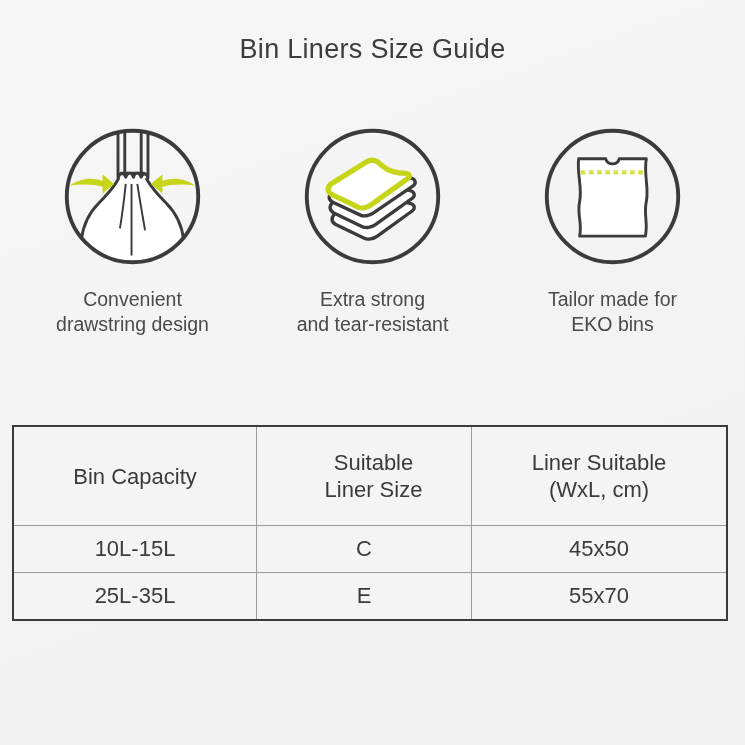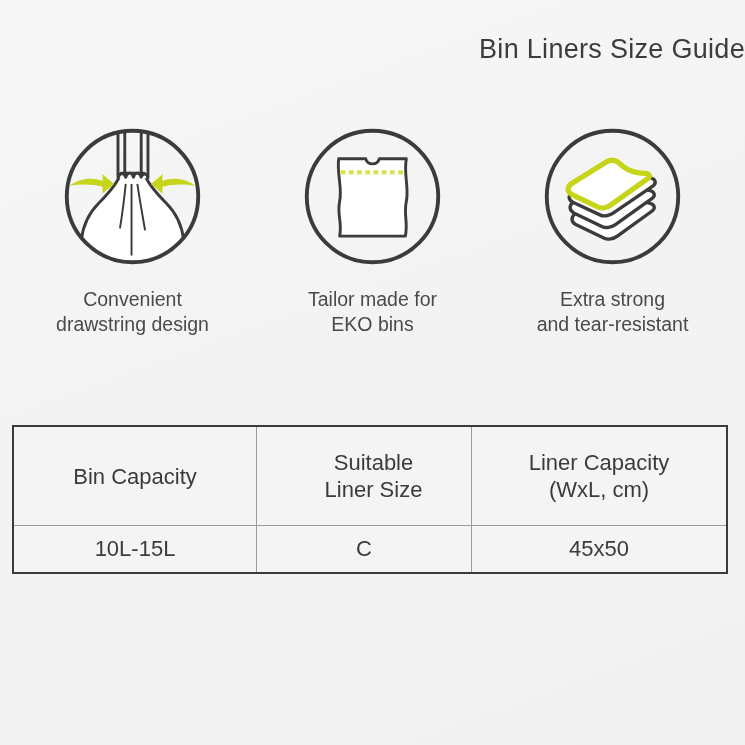--- a/index.html
+++ b/index.html
@@ -21,21 +21,21 @@
     background: linear-gradient(160deg, #f7f7f7 0%, #f3f3f3 45%, #f1f1f1 100%);
     box-sizing: border-box;
   }
 
   
   .title {
     position: absolute;
     top: 34px;
     left: 0;
     width: 745px;
-    text-align: right;
+    text-align: center;
     font-size: 27px;
     font-weight: 400;
     letter-spacing: 0.3px;
     color: #3c3c3c;
   }
 
   
   .features {
     position: absolute;
     top: 124px;
@@ -154,41 +154,20 @@
         </g>
         <circle cx="75" cy="75" r="68" fill="none" stroke="#3b3b3b" stroke-width="4"></circle>
       </svg>
       <div class="feature-caption">Convenient
 drawstring design</div>
     </div>
 
     <div class="feature">
       <svg class="feature-icon" viewBox="0 0 150 150">
         <defs>
-          <clipPath id="clip3">
-              <circle cx="75" cy="75" r="68"></circle>
-            </clipPath>
-        </defs>
-        <g clip-path="url(#clip3)">
-
-          <path d="M40 36 L68 36 C70 43 80 43 82 36 L110 36
-                   C107 52 113 66 110 80 C107 94 112 102 109 116
-                   L41 116 C44 102 38 94 41 80 C44 66 38 52 40 36 Z" fill="#ffffff" stroke="#3b3b3b" stroke-width="3" stroke-linejoin="round"></path>
-
-          <line x1="42" y1="50" x2="109" y2="50" stroke="#d8e24a" stroke-width="4.5" stroke-dasharray="5 3.5" stroke-linecap="butt"></line>
-        </g>
-        <circle cx="75" cy="75" r="68" fill="none" stroke="#3b3b3b" stroke-width="4"></circle>
-      </svg>
-      <div class="feature-caption">Tailor made for
-EKO bins</div>
-    </div>
-
-    <div class="feature">
-      <svg class="feature-icon" viewBox="0 0 150 150">
-        <defs>
           <clipPath id="clip2">
               <circle cx="75" cy="75" r="68"></circle>
             </clipPath>
         </defs>
         <g clip-path="url(#clip2)">
 
           <path d="M36 93 C32 97 32 101 37 104 L66 118 C70 120 76 119 80 116 L116 90 C120 87 118 83 114 82 L110 81" fill="#ffffff" stroke="#3b3b3b" stroke-width="3.5" stroke-linejoin="round" stroke-linecap="round"></path>
 
           <path d="M34 81 C30 85 30 89 35 92 L64 106 C68 108 74 107 78 104 L116 77 C120 74 118 70 114 69 L110 68" fill="#ffffff" stroke="#3b3b3b" stroke-width="3.5" stroke-linejoin="round" stroke-linecap="round"></path>
 
@@ -196,36 +175,62 @@
 
           <path d="M32 62 C28 66 28 70 33 73 L58 85 C63 88 69 87 73 84 L112 56 C114 54 113 51 109 51
                    C100 51 92 49 86 44 L80 39 C77 37 72 37 69 39 Z" fill="#ffffff" stroke="#c6d41a" stroke-width="5.5" stroke-linejoin="round" stroke-linecap="round"></path>
         </g>
         <circle cx="75" cy="75" r="68" fill="none" stroke="#3b3b3b" stroke-width="4"></circle>
       </svg>
       <div class="feature-caption">Extra strong
 and tear-resistant</div>
     </div>
 
+    <div class="feature">
+      <svg class="feature-icon" viewBox="0 0 150 150">
+        <defs>
+          <clipPath id="clip3">
+              <circle cx="75" cy="75" r="68"></circle>
+            </clipPath>
+        </defs>
+        <g clip-path="url(#clip3)">
+
+          <path d="M40 36 L68 36 C70 43 80 43 82 36 L110 36
+                   C107 52 113 66 110 80 C107 94 112 102 109 116
+                   L41 116 C44 102 38 94 41 80 C44 66 38 52 40 36 Z" fill="#ffffff" stroke="#3b3b3b" stroke-width="3" stroke-linejoin="round"></path>
+
+          <line x1="42" y1="50" x2="109" y2="50" stroke="#d8e24a" stroke-width="4.5" stroke-dasharray="5 3.5" stroke-linecap="butt"></line>
+        </g>
+        <circle cx="75" cy="75" r="68" fill="none" stroke="#3b3b3b" stroke-width="4"></circle>
+      </svg>
+      <div class="feature-caption">Tailor made for
+EKO bins</div>
+    </div>
+
   </div>
 
   <div class="size-table-wrap">
     <table class="size-table">
       <thead>
         <tr>
           <th class="col-capacity">Bin Capacity</th>
           <th class="col-size">Suitable
 Liner Size</th>
-          <th class="col-dim">Liner Capacity
+          <th class="col-dim">Liner Suitable
 (WxL, cm)</th>
         </tr>
       </thead>
       <tbody>
         <tr>
           <td>10L-15L</td>
           <td>C</td>
           <td>45x50</td>
         </tr>
+        <tr>
+          <td>25L-35L</td>
+          <td>E</td>
+          <td>55x70</td>
+        </tr>
       </tbody>
     </table>
   </div>
 
 </div>
 
 </body></html>

